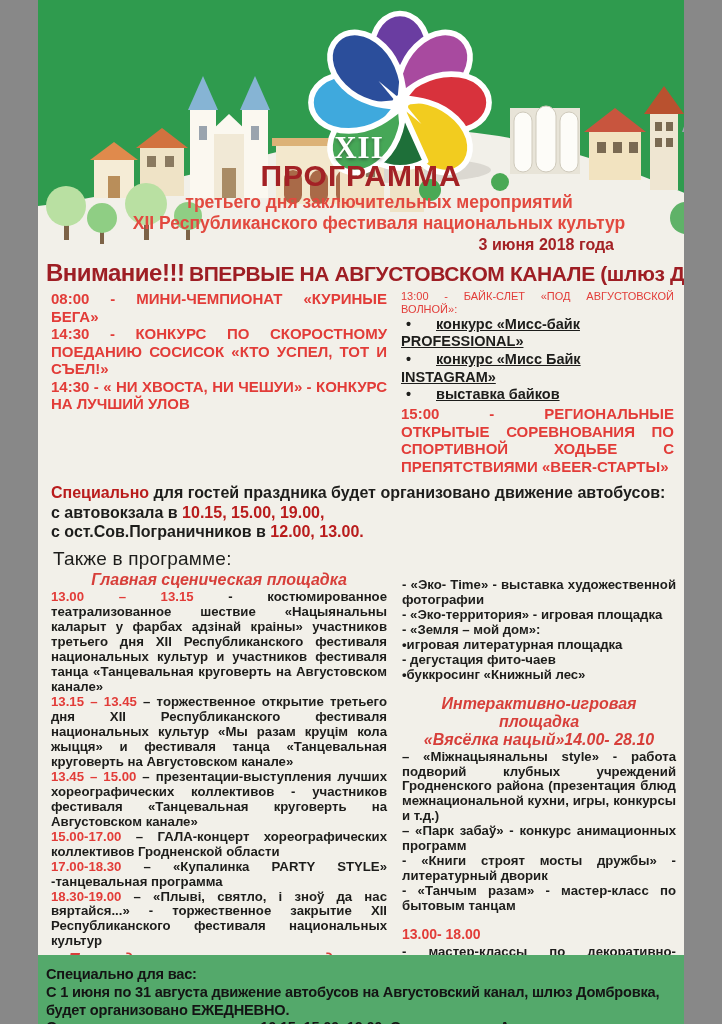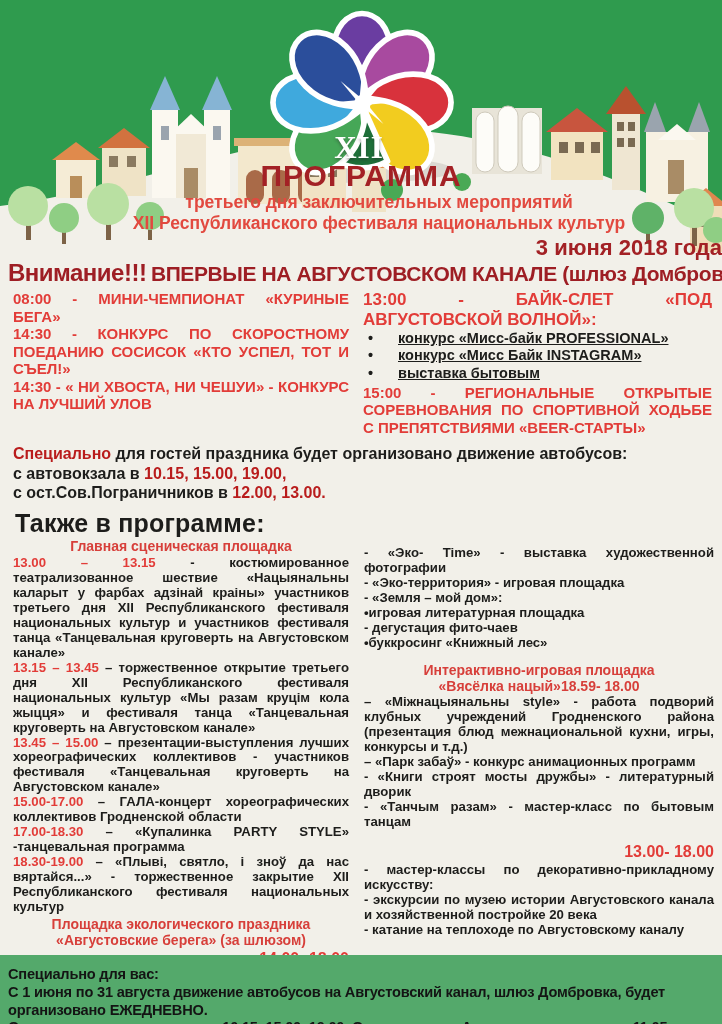--- a/index.html
+++ b/index.html
@@ -1,54 +1,54 @@
 <!DOCTYPE html>
 <html><head>
 <meta charset="utf-8">
 <style>
   html,body{margin:0;padding:0;background:#888;}
-  #poster{position:relative;width:722px;height:1024px;margin:0 auto;background:#f2f0e9;
+  #poster{position:relative;width:646px;height:1024px;margin:0 auto;background:#f2f0e9;
     overflow:hidden;font-family:"Liberation Sans",sans-serif;color:#1d1d1b;}
   
   .header{position:relative;height:258px;background:#2f9b4e;}
   .skyline{position:absolute;left:0;top:0;width:722px;height:258px;}
   .flower{position:absolute;left:263px;top:4px;}
   .logo-num{position:absolute;left:0;right:4px;top:130px;text-align:center;
     font-family:"Liberation Serif",serif;font-weight:bold;font-size:31px;color:#fff;
     text-shadow:0 2px 3px rgba(40,40,40,.45);letter-spacing:1px;}
   .titles{position:absolute;left:0;right:0;top:159px;text-align:center;line-height:1.1;}
   .title-main{font-size:30px;font-weight:bold;color:#a32125;letter-spacing:1px;}
   .subtitle{font-size:17.5px;font-weight:bold;color:#e2493f;line-height:1.22;margin-left:36px;}
-  .date-line{text-align:right;font-size:22px;font-weight:bold;color:#a32125;margin-top:1px;}
+  .date-line{text-align:right;padding-right:70px;font-size:16px;font-weight:bold;color:#a32125;margin-top:1px;}
   
   .attention{padding:1px 8px 0 8px;white-space:nowrap;color:#9e1e24;}
   .attention .lead{font-size:24px;font-weight:bold;letter-spacing:-0.5px;}
   .attention .rest{font-size:21px;font-weight:bold;letter-spacing:-0.4px;}
   
   .sched{display:flex;gap:14px;padding:3px 10px 0 13px;}
   .sched .col-l{width:336px;flex:none;}
   .sched .col-r{flex:1;}
   .red-list>div{color:#e23c38;font-weight:bold;font-size:15px;line-height:1.17;text-align:justify;}
-  .bike-head{color:#e23c38;font-weight:bold;font-size:17px;line-height:1.17;text-align:justify;}
+  .bike-head{color:#e23c38;font-weight:normal;font-size:11px;line-height:1.17;text-align:justify;}
   .bullet-list>div{font-size:14.5px;font-weight:600;line-height:1.22;color:#1d1d1b;text-align:left;text-decoration:underline;}
   .bullet-list>div::before{content:"•";display:inline-block;width:30px;padding-left:5px;}
   .walk{margin-top:1px;}
   
   .buses{padding:8px 12px 0 13px;font-size:16px;font-weight:600;line-height:1.2;}
   .buses .r{color:#b91c1c;}
   
-  .also-title{padding:7px 0 0 15px;font-size:25px;font-weight:bold;letter-spacing:.2px;}
+  .also-title{padding:7px 0 0 15px;font-size:19px;font-weight:normal;letter-spacing:.2px;}
   .cols{display:flex;gap:15px;padding:1px 8px 0 13px;}
   .cols .col-l{width:336px;flex:none;}
   .cols .col-r{flex:1;}
-  .col-head{color:#d73f3a;font-weight:bold;text-align:center;
-    font-size:14px;line-height:1.12;}
+  .col-head{color:#d73f3a;font-weight:bold;font-style:italic;text-align:center;
+    font-size:16px;line-height:1.12;}
   .prog-list>div{font-size:13.2px;font-weight:600;line-height:1.135;text-align:justify;}
   .prog-list .time{color:#e23c38;font-weight:bold;}
-  .red-time{color:#e23c38;font-weight:bold;font-size:16px;line-height:1.25;text-align:right;}
+  .red-time{color:#e23c38;font-weight:bold;font-size:14px;line-height:1.25;}
   .craft-bullets>div{font-size:13.2px;font-weight:600;line-height:1.22;}
   .craft-bullets>div::before{content:"•";display:inline-block;width:38px;padding-left:4px;}
   .gap-s{height:6px;} .gap-m{height:13px;}
   
   .footer{position:absolute;left:0;right:0;bottom:0;height:58px;background:#54a96b;
     color:#141414;padding:11px 10px 0 8px;font-size:14.6px;font-weight:600;line-height:1.22;
     letter-spacing:-0.2px;}
 </style>
 </head>
 <body>
@@ -192,21 +192,21 @@
     <div class="col-l red-list">
         <div>08:00 - МИНИ-ЧЕМПИОНАТ «КУРИНЫЕ БЕГА»</div>
         <div>14:30 - КОНКУРС ПО СКОРОСТНОМУ ПОЕДАНИЮ СОСИСОК «КТО УСПЕЛ, ТОТ И СЪЕЛ!»</div>
         <div>14:30 - « НИ ХВОСТА, НИ ЧЕШУИ» - КОНКУРС НА ЛУЧШИЙ УЛОВ</div>
       </div>
     <div class="col-r">
       <div class="bike-head">13:00 - БАЙК-СЛЕТ «ПОД АВГУСТОВСКОЙ ВОЛНОЙ»:</div>
       <div class="bullet-list">
           <div>конкурс «Мисс-байк PROFESSIONAL»</div>
           <div>конкурс «Мисс Байк INSTAGRAM»</div>
-          <div>выставка бытовым</div>
+          <div>выставка байков</div>
         </div>
       <div class="red-list walk">
         <div>15:00 - РЕГИОНАЛЬНЫЕ ОТКРЫТЫЕ СОРЕВНОВАНИЯ ПО СПОРТИВНОЙ ХОДЬБЕ С ПРЕПЯТСТВИЯМИ «BEER-СТАРТЫ»</div>
       </div>
     </div>
   </div>
 
   <div class="buses">
     <div><span class="r">Специально</span><span> для гостей праздника будет организовано движение автобусов:</span></div>
     <div><span>с автовокзала в </span><span class="r">10.15, 15.00, 19.00,</span></div>
@@ -241,21 +241,21 @@
       <div class="prog-list">
           <div>- «Эко- Time» - выставка художественной фотографии</div>
           <div>- «Эко-территория» - игровая площадка</div>
           <div>- «Земля – мой дом»:</div>
           <div>•игровая литературная площадка</div>
           <div>- дегустация фито-чаев</div>
           <div>•буккросинг «Книжный лес»</div>
         </div>
       <div class="gap-m"></div>
       <div class="col-head">Интерактивно-игровая площадка</div>
-      <div class="col-head">«Вясёлка нацый»18.59- 18.00</div>
+      <div class="col-head">«Вясёлка нацый»14.00- 28.10</div>
       <div class="prog-list">
           <div>– «Міжнацыянальны style» - работа подворий клубных учреждений Гродненского района (презентация блюд межнациональной кухни, игры, конкурсы и т.д.)</div>
           <div>– «Парк забаў» - конкурс анимационных программ</div>
           <div>- «Книги строят мосты дружбы» - литературный дворик</div>
           <div>- «Танчым разам» - мастер-класс по бытовым танцам</div>
         </div>
       <div class="gap-m"></div>
       <div class="red-time">13.00- 18.00</div>
       <div class="prog-list">
         <div>- мастер-классы по декоративно-прикладному искусству:</div>

